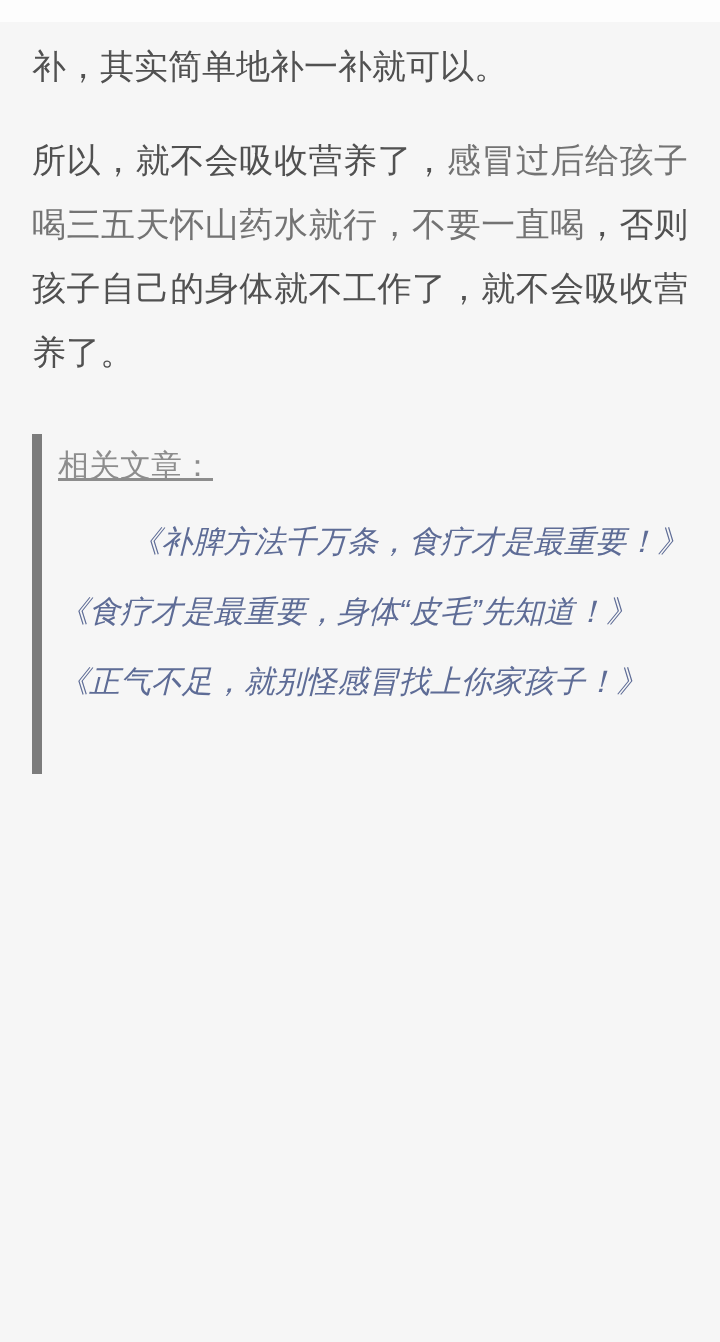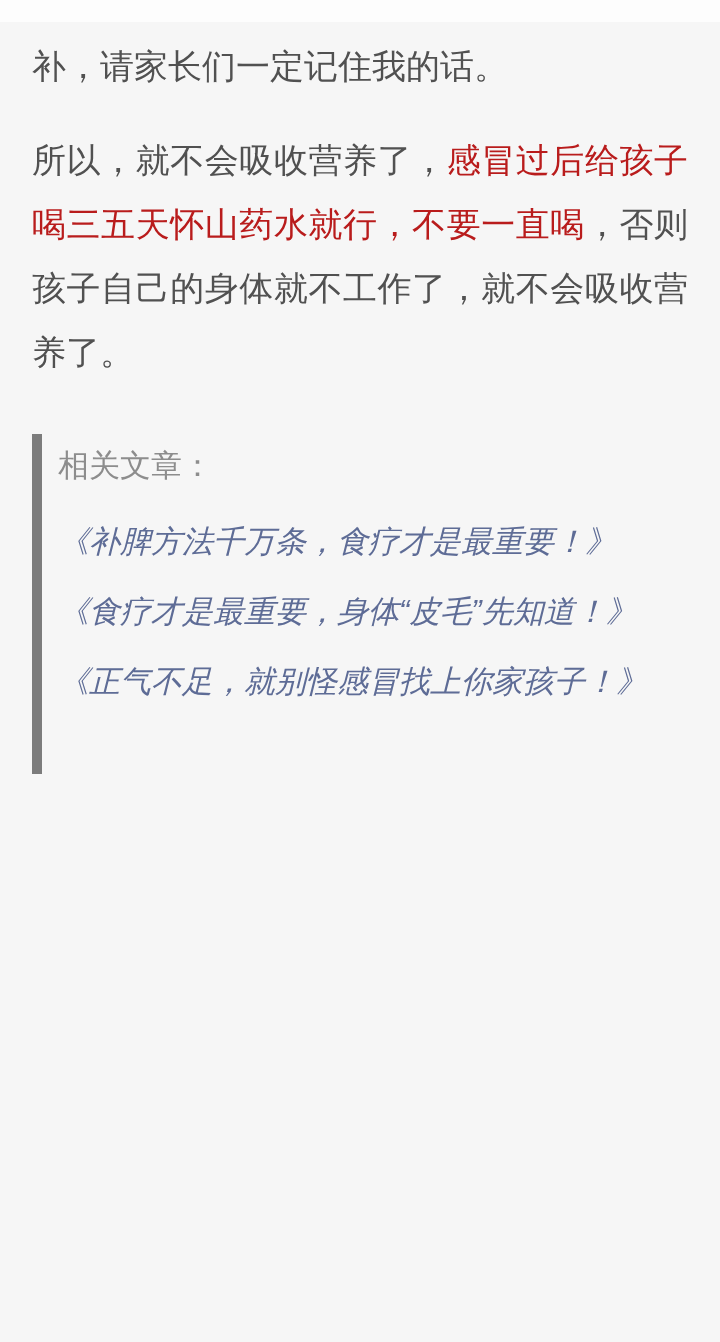--- a/index.html
+++ b/index.html
@@ -22,53 +22,55 @@
   }
   .para {
     margin: 0 0 30px 0;
     font-size: 34px;
     line-height: 64px;
     color: #515151;
     text-align: justify;
     line-break: strict;
   }
   .seg-red {
-    color: #b91c1c;
+    color: #737373;
   }
   .related {
     margin-top: 50px;
     border-left: 10px solid #7c7c7c;
     padding-left: 16px;
     padding-bottom: 60px;
   }
   .related-label {
     font-size: 31px;
     line-height: 64px;
     color: #8d8d8d;
+    text-decoration: underline;
   }
   .related-list .related-item {
     font-size: 31px;
     line-height: 64px;
     color: #5e6c96;
     font-style: italic;
     margin-top: 6px;
     cursor: pointer;
   }
   .related-list .related-item:first-child {
     margin-top: 12px;
+    text-align: right;
   }
 </style>
 </head>
 <body>
 
 <div>
   <div class="top-strip"></div>
   <div class="content">
     <div id="paragraphs">
-        <p class="para"><span class="seg-normal">补，请家长们一定记住我的话。</span></p>
+        <p class="para"><span class="seg-normal">补，其实简单地补一补就可以。</span></p>
         <p class="para"><span class="seg-normal">所以，就不会吸收营养了，</span><span class="seg-red">感冒过后给孩子喝三五天怀山药水就行，不要一直喝</span><span class="seg-normal">，否则孩子自己的身体就不工作了，就不会吸收营养了。</span></p>
       </div>
     <div class="related">
       <div class="related-label">相关文章：</div>
       <div class="related-list" id="related-list">
           <div class="related-item">《补脾方法千万条，食疗才是最重要！》</div>
           <div class="related-item">《食疗才是最重要，身体“皮毛”先知道！》</div>
           <div class="related-item">《正气不足，就别怪感冒找上你家孩子！》</div>
         </div>
     </div>

